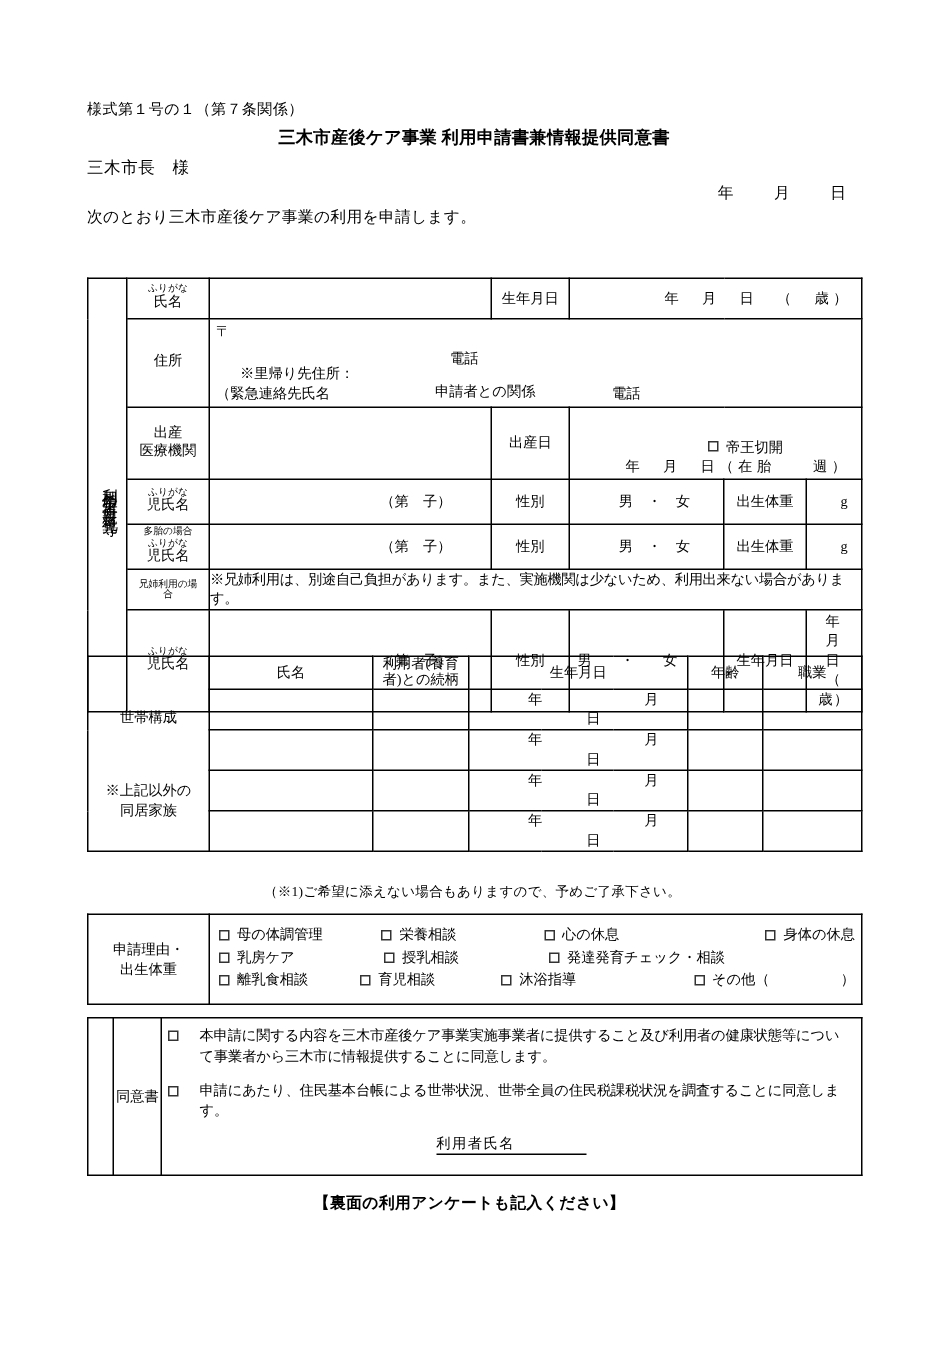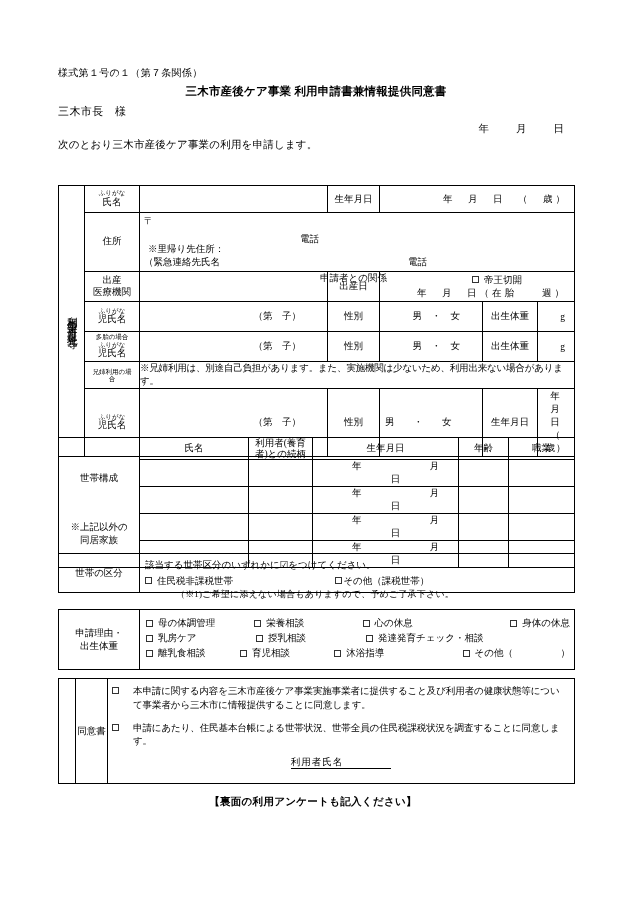--- a/index.html
+++ b/index.html
@@ -44,24 +44,24 @@
 
   .mainbox { position:absolute; left:58px; top:185px; width:516px; }
   .pad4 { padding:2px 4px; }
 
   .fld-bot { display:block; text-align:right; padding-right:6px; }
   .spaced { letter-spacing:3px; }
   .spaced2 { letter-spacing:6px; }
 
   .addr-cell { position:relative; height:58px; }
   .addr-cell .p1 { position:absolute; left:4px; top:2px; }
-  .addr-cell .p2 { position:absolute; left:8px; top:30px; }
+  .addr-cell .p2 { position:absolute; left:20px; top:30px; }
   .addr-cell .p3 { position:absolute; left:4px; top:43px; }
   .tel1 { position:absolute; left:160px; top:20px; }
-  .rel  { position:absolute; left:22px; top:59px;margin-left:30px; }
+  .rel  { position:absolute; left:22px; top:42px; }
   .tel2 { position:absolute; left:160px; top:43px; }
 
   .sib-note { font-size:7.5px; padding:1px 3px; letter-spacing:-0.2px; }
 
   
   .hhbox { position:absolute; left:58px; top:437px; width:516px; }
 
   
   .kubunbox { position:absolute; left:58px; top:553px; width:516px; }
   .kubun-inner { padding:3px 5px; line-height:1.7; }
@@ -144,21 +144,21 @@
       </tr>
 
       <tr>
         <td class="c" style="height:30px">
           <div class="lbl">出産</div>
           <div class="lbl">医療機関</div>
         </td>
         <td colspan="2"></td>
         <td class="c"><span>出産日</span></td>
         <td colspan="3" style="padding:1px 4px;">
-          <div class="c" style="padding-left:40px;">
+          <div class="c" style="padding-left:40px;margin-top:19px;">
             <span class="cb"></span><span>帝王切開</span>
           </div>
           <div class="c spaced" style="padding-left:30px;">年　月　日（在胎　　週）</div>
         </td>
       </tr>
 
       <tr>
         <td class="c pad4" style="height:30px">
           <span class="tiny">ふりがな</span>
           <span class="lbl">児氏名</span>
@@ -278,42 +278,20 @@
         <td style="height:19px"></td>
         <td></td>
         <td colspan="3" class="c spaced2" style="padding-left:26px;">年　　　　月　　　　日</td>
         <td></td>
         <td></td>
       </tr>
     </tbody>
       </table>
   </div>
 
-  <div class="kubunbox">
-    <table class="grid">
-      <colgroup>
-          <col style="width:81px">
-          <col style="width:435px">
-        </colgroup>
-      <tbody>
-          <tr>
-        <td class="c" style="height:32px">世帯の区分</td>
-        <td>
-          <div class="kubun-inner">
-            <div>該当する世帯区分のいずれかに☑をつけてください。</div>
-            <div>
-              <span class="cb"></span><span style="margin-right:100px;">住民税非課税世帯</span>
-              <span class="cb" style="margin-right:1px;"></span><span>その他（課税世帯）</span>
-            </div>
-          </div>
-        </td>
-      </tr>
-    </tbody>
-      </table>
-  </div>
   <div class="note1">（※1)ご希望に添えない場合もありますので、予めご了承下さい。</div>
 
   <div class="reasonbox">
     <table class="grid">
       <colgroup>
           <col style="width:81px">
           <col style="width:435px">
         </colgroup>
       <tbody>
           <tr>

